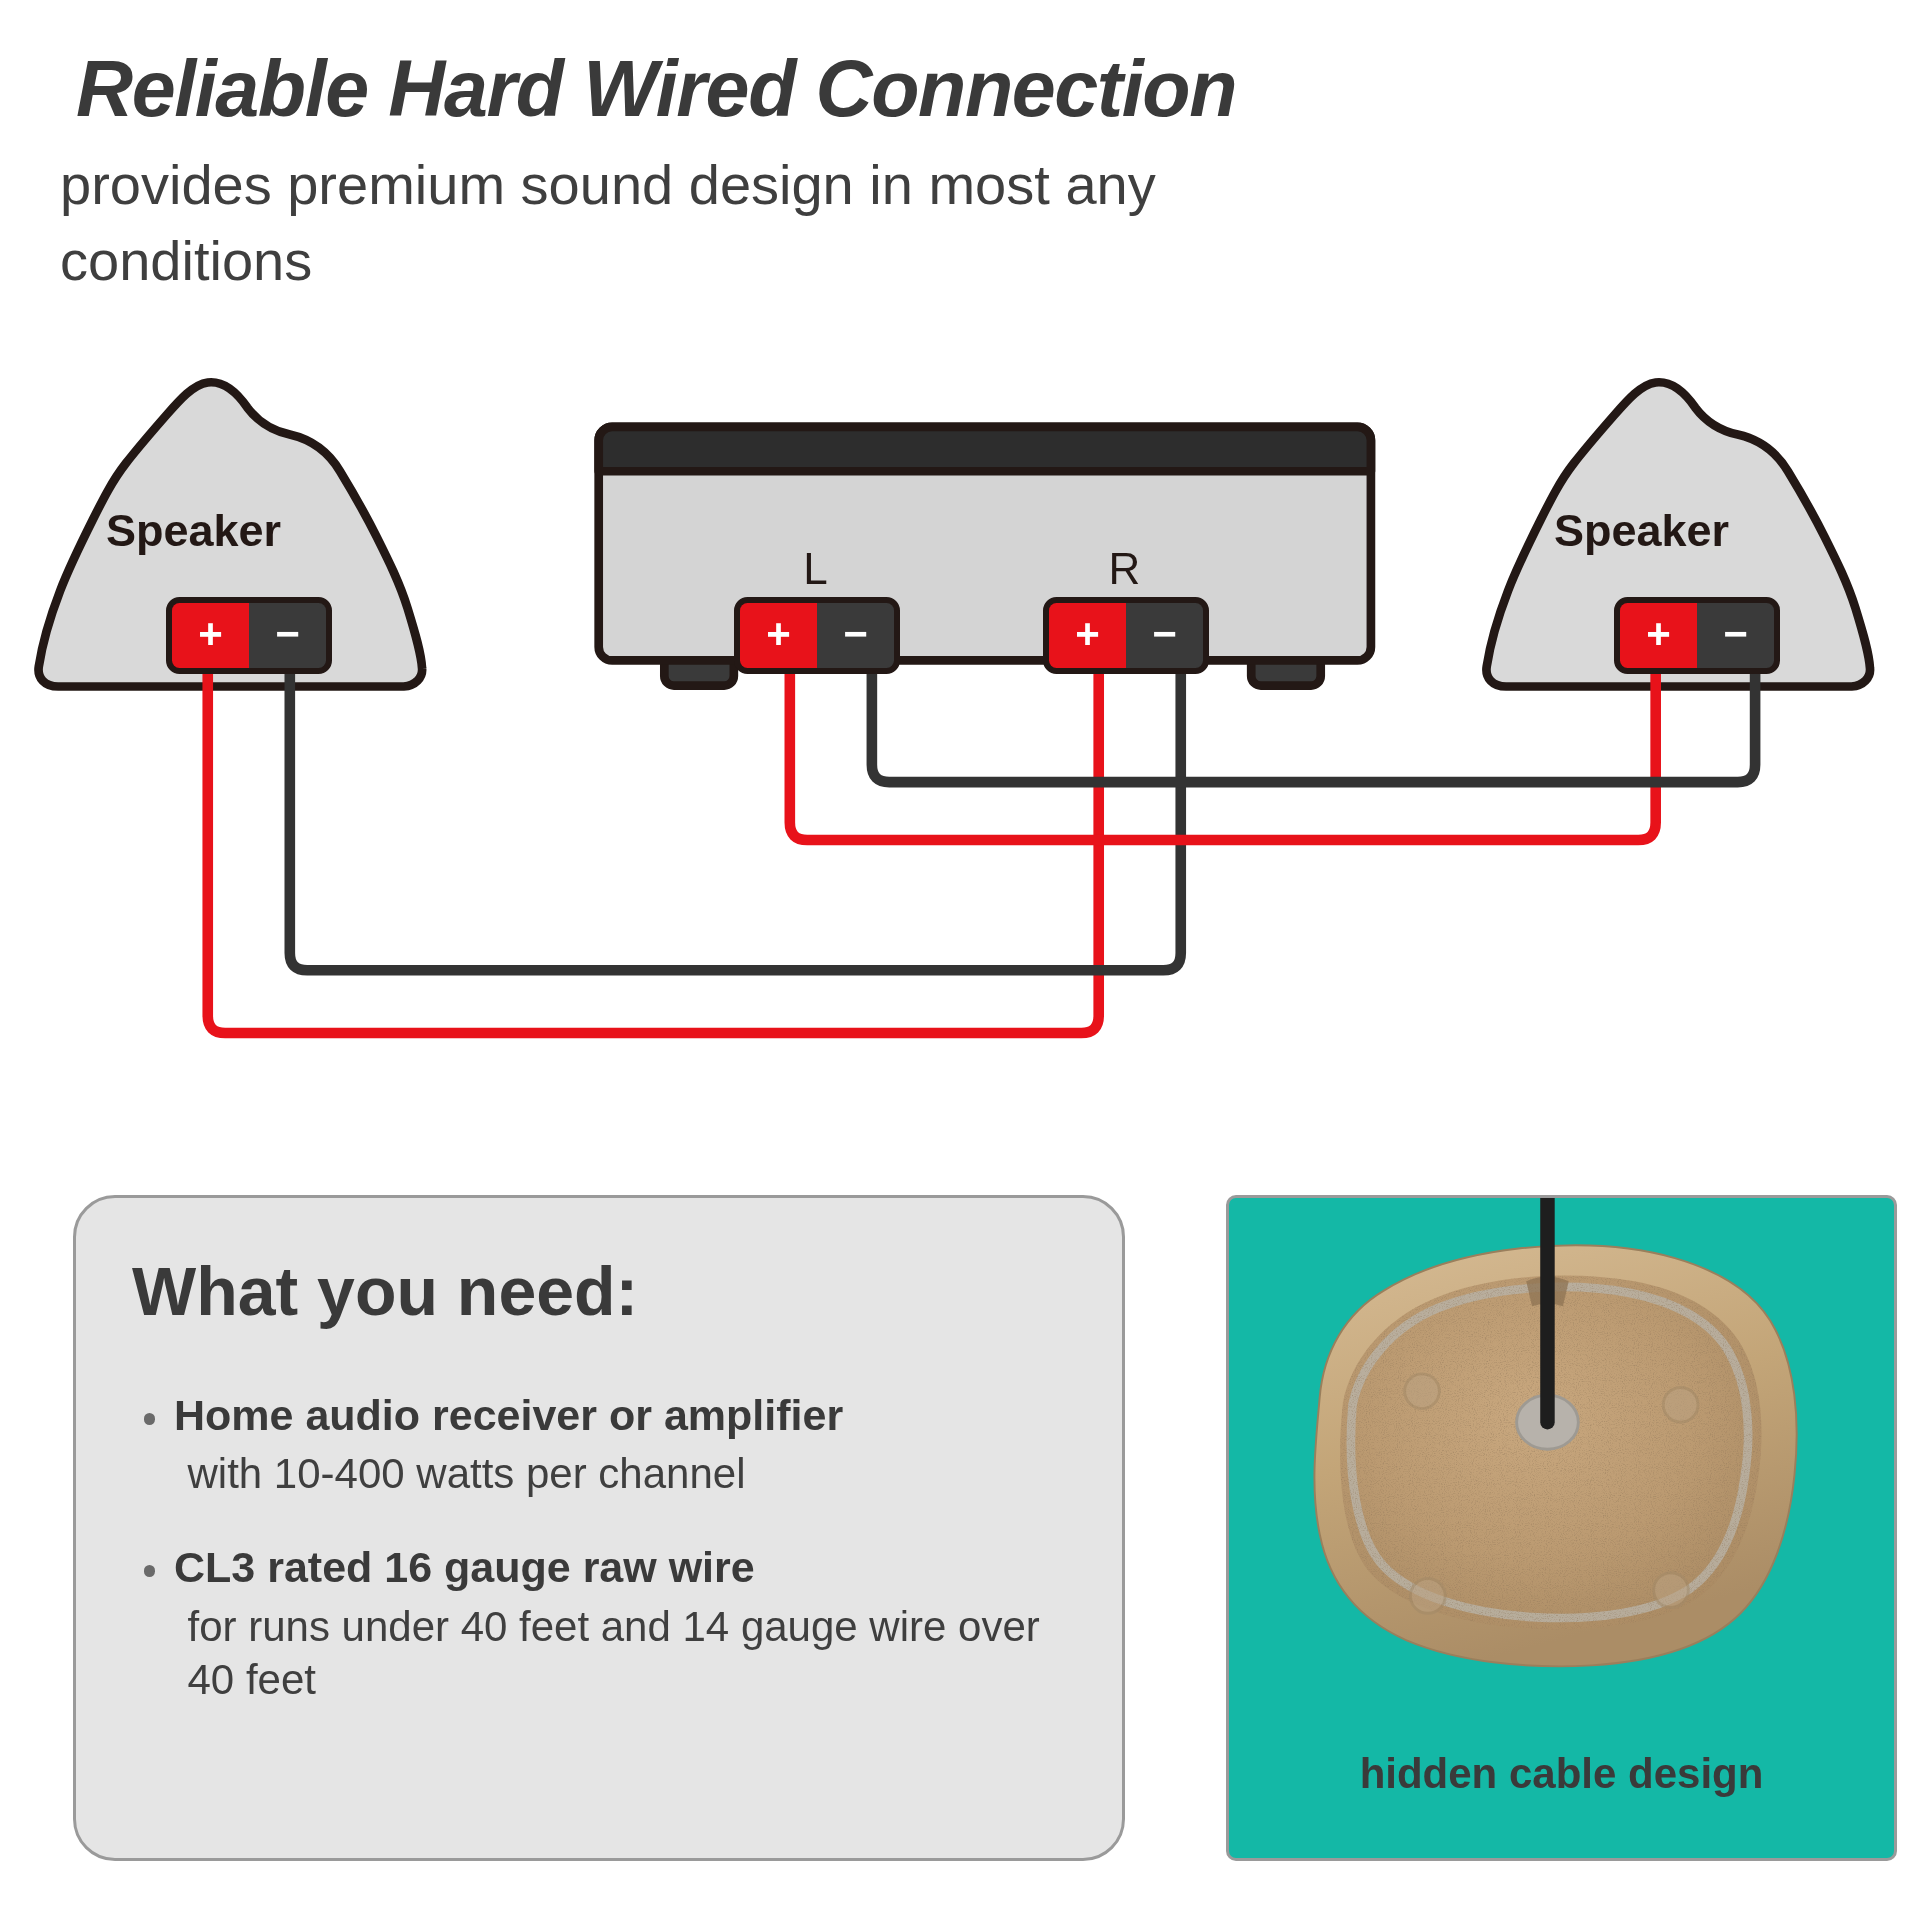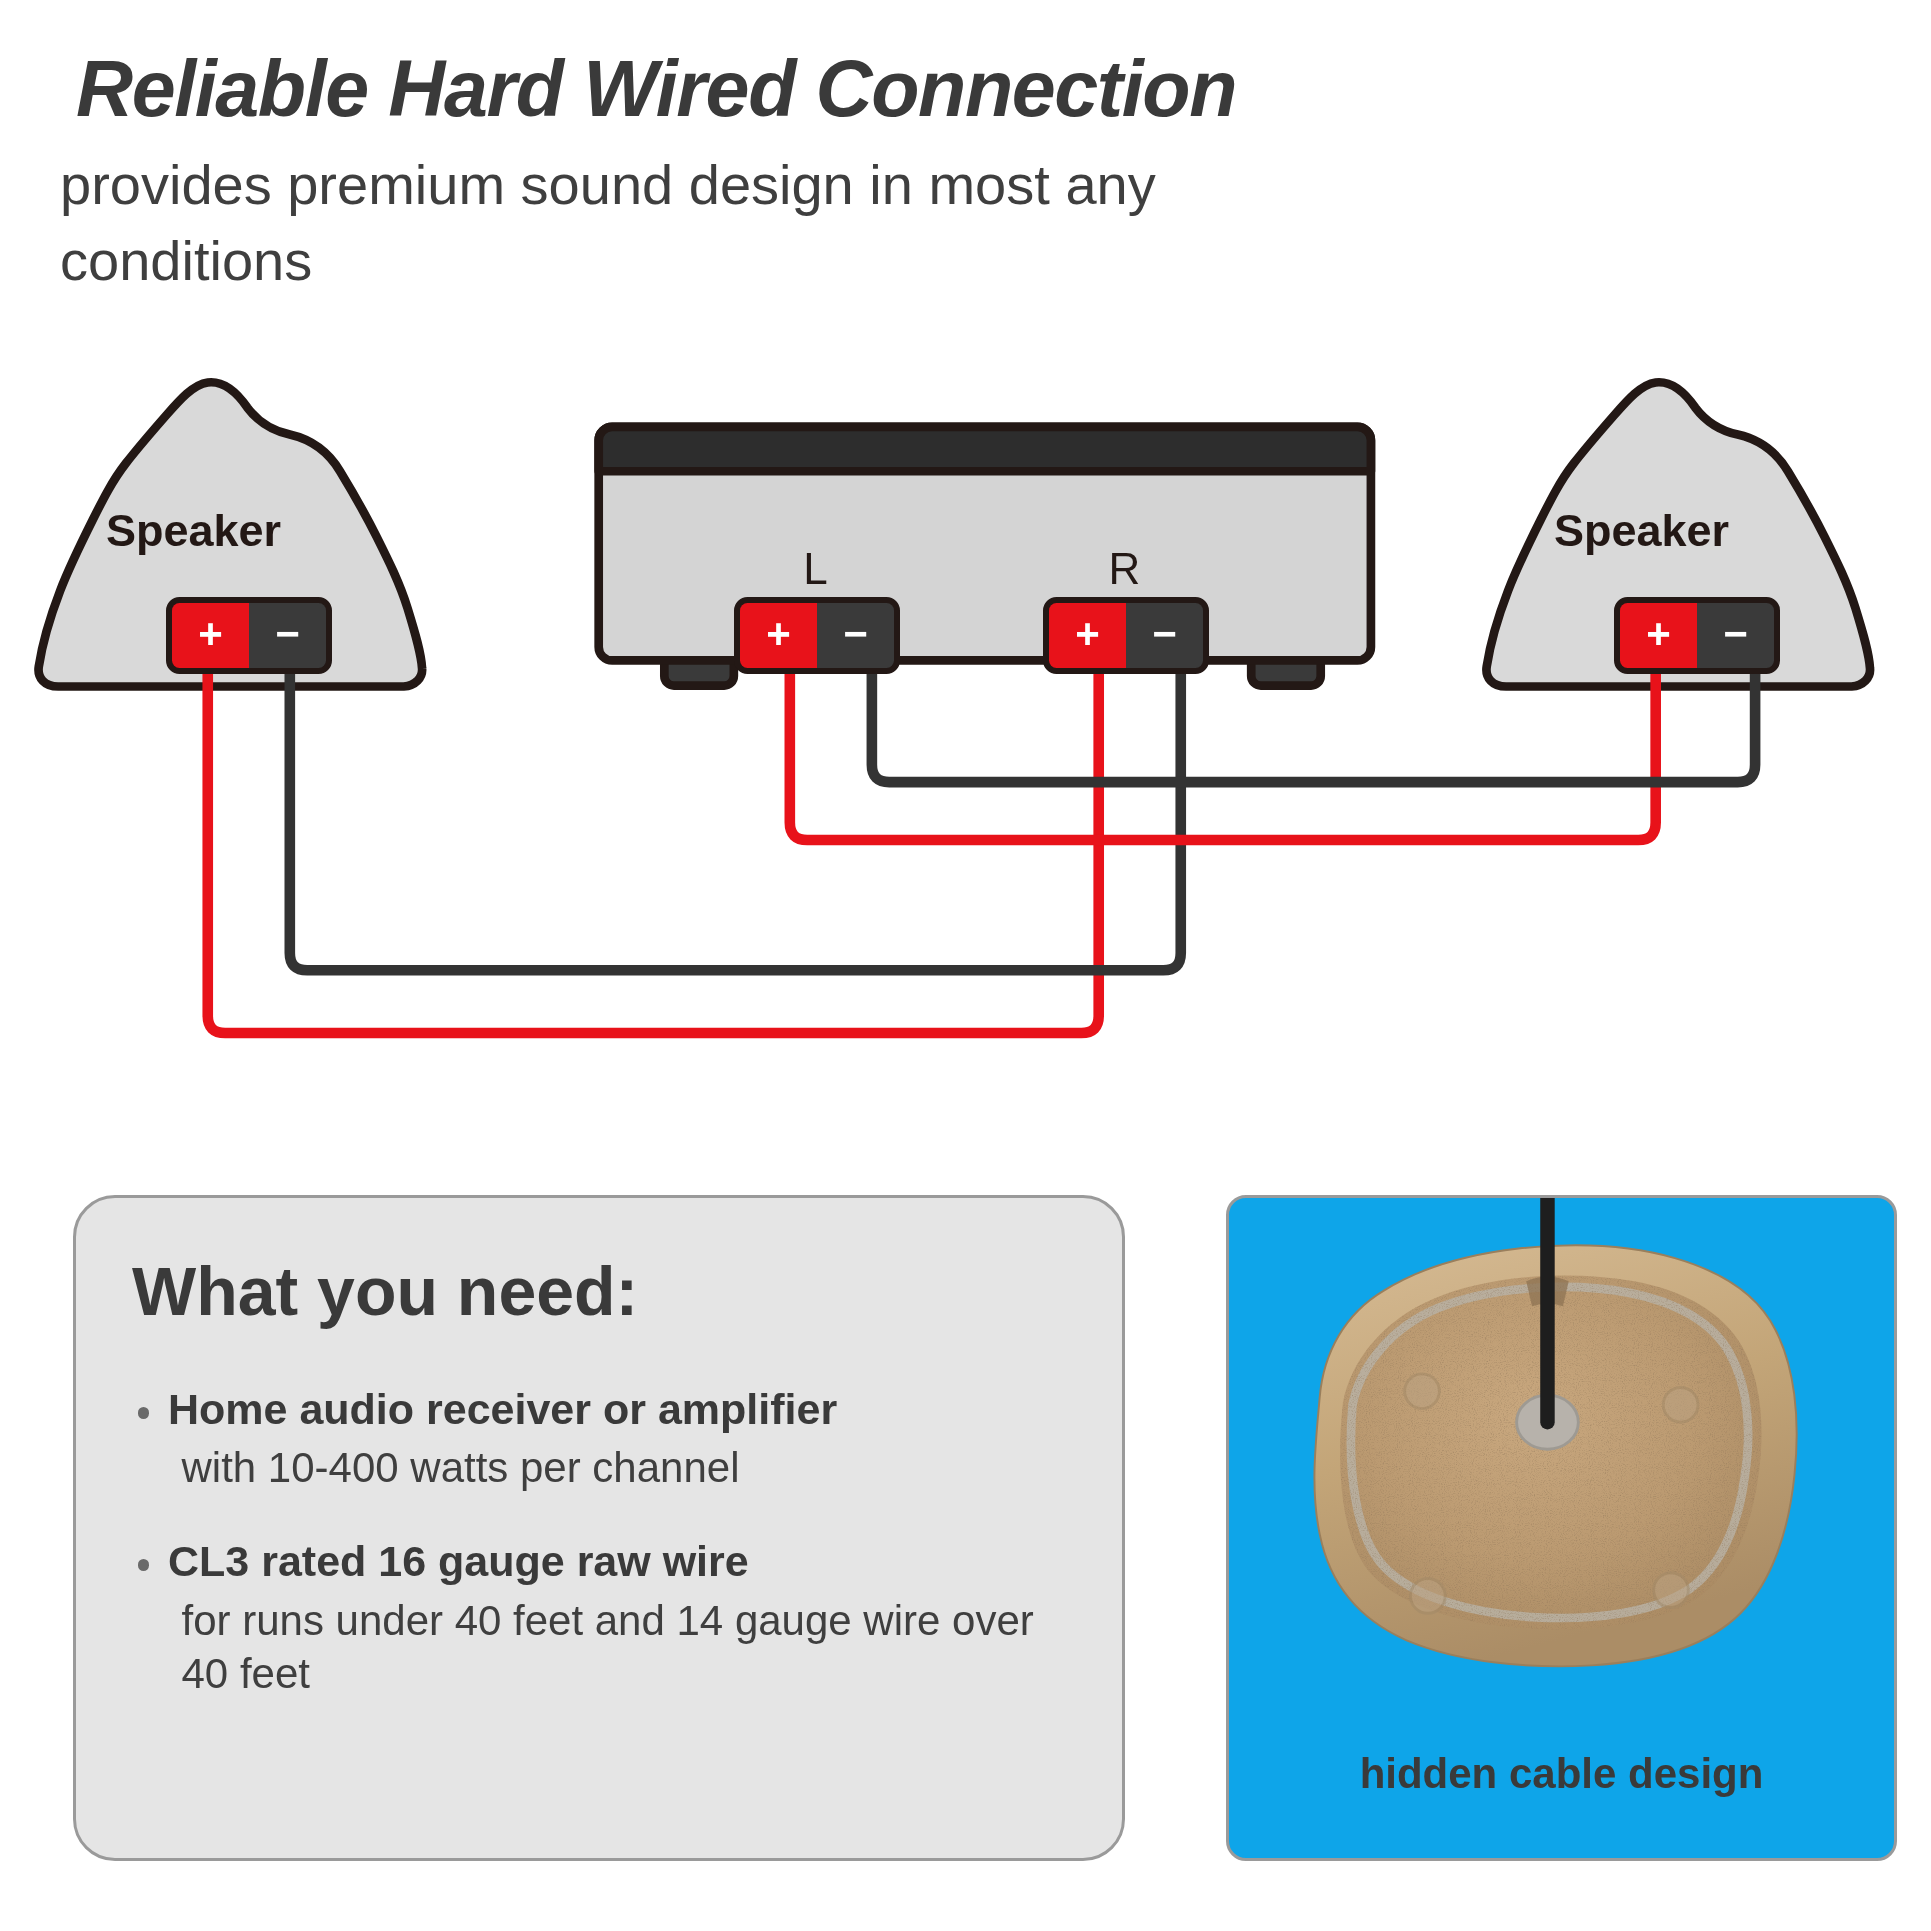--- a/index.html
+++ b/index.html
@@ -141,21 +141,21 @@
     font-weight: bold;
     color: #3a3a3a;
     margin: 0;
   }
   #needs-list {
     position: absolute;
     left: 42px;
     top: 180px;
     right: 39px;
     list-style: none;
-    margin: 6px;
+    margin: 12px;
     padding: 0;
   }
   #needs-list li {
     position: relative;
     padding-left: 44px;
     margin-bottom: 41px;
   }
   #needs-list li::before {
     content: "";
     position: absolute;
@@ -183,23 +183,23 @@
     padding-left: 13.5px;
   }
 
   #panel-hidden {
     position: absolute;
     left: 1226px;
     top: 1195px;
     width: 671px;
     height: 666px;
     border: 3.9px solid #9a9a9a;
-    border-radius: 20px;
+    border-radius: 10px;
     box-sizing: border-box;
-    background: #0ea5e9;
+    background: #14b8a6;
     overflow: hidden;
   }
   #rock-figure {
     position: absolute;
     left: 0;
     top: 0;
     width: 635px;
     height: 541px;
   }
   #hidden-caption {

